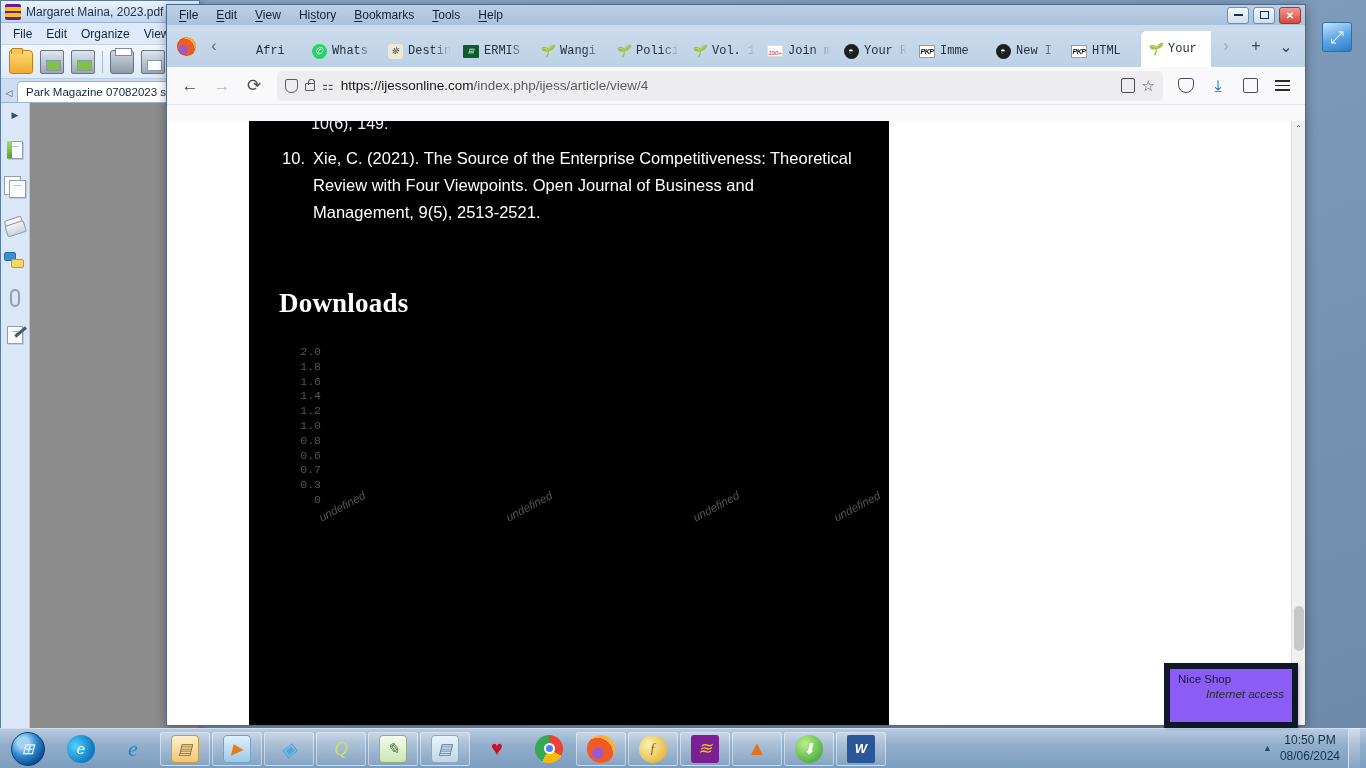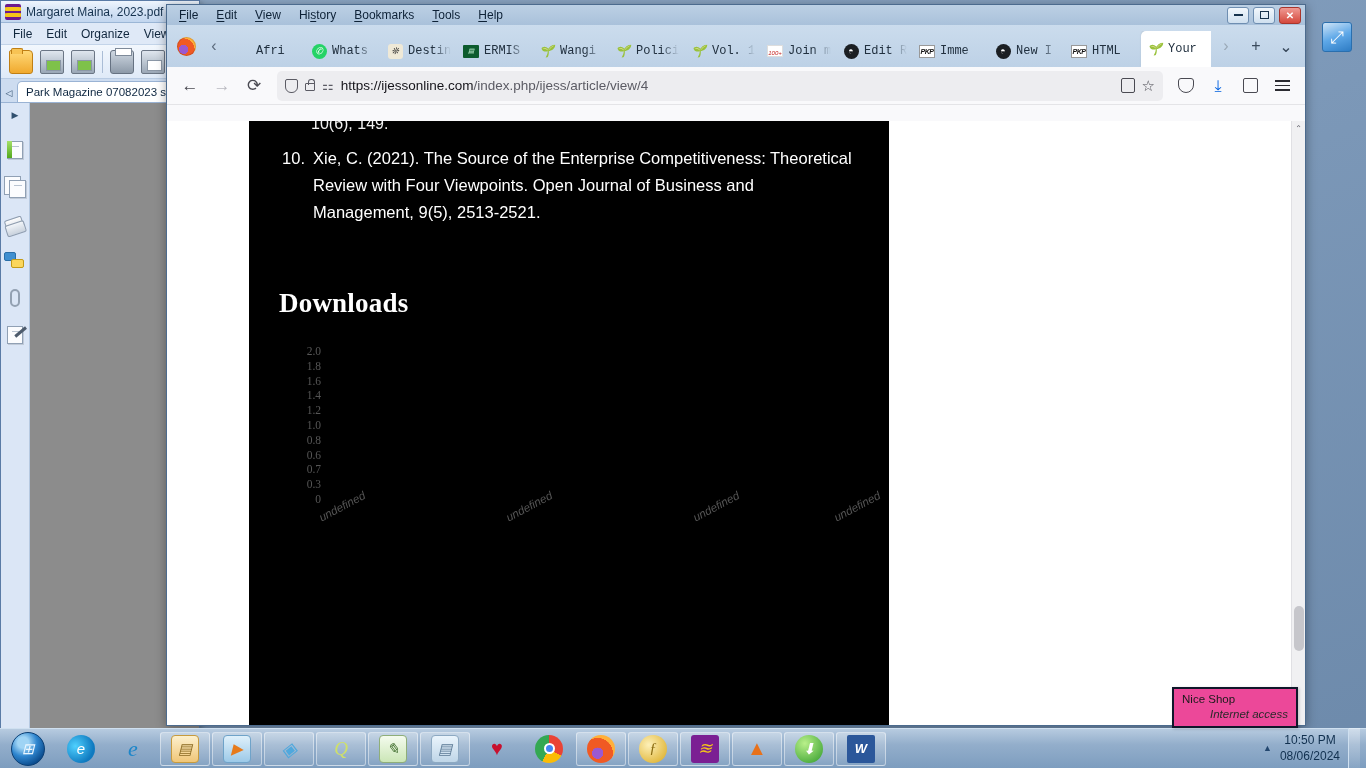--- a/index.html
+++ b/index.html
@@ -256,21 +256,21 @@
   }
   .chart {
     position: relative; height: 360px; margin-top: 26px;
   }
   .yaxis {
     position: absolute; left: 8px; top: 0; width: 34px;
     display: flex; flex-direction: column; gap: 0;
   }
   .yaxis div {
     height: 14.8px; font-size: 11.5px; color: #565656; text-align: right;
-    font-family: Liberation Serif, serif;
+    font-family: Liberation Mono, monospace;
   }
   .xaxis { position: absolute; left: 20px; right: 0; top: 168px; height: 60px; }
   .xaxis span {
     position: absolute; font-size: 11.5px; color: #555; font-style: italic;
     transform: rotate(-28deg); transform-origin: left top; white-space: nowrap;
   }
 
   .ff-scrollbar {
     width: 14px; background: #f0f0f2; border-left: 1px solid #e0e0e4;
     position: relative; display: flex; flex-direction: column; align-items: center;
@@ -304,21 +304,21 @@
   .tray {
     position: absolute; right: 0; bottom: 0; height: 40px; display: flex; align-items: center;
     gap: 8px; padding: 0 6px 0 10px;
   }
   .tray .caret { color: #23476f; font-size: 9px; }
   .clock { color: #11304f; font-size: 12px; line-height: 16px; text-align: center; }
   .show-desktop { width: 12px; height: 40px; background: linear-gradient(rgba(255,255,255,.35),rgba(255,255,255,.08)); border-left: 1px solid #cfe0f0; }
 
   .tooltip {
     position: absolute; right: 68px; bottom: 40px;
-    background: #ec4899; border: 2px solid #0f172a; padding: 3px 8px 4px;
+    background: #8b5cf6; border: 6px solid #0f172a; padding: 3px 8px 20px;
     font-size: 11.5px; color: #1b1b1b; line-height: 15px;
     box-shadow: 1px 1px 3px rgba(0,0,0,.2);
   }
   .tooltip em { font-style: italic; color: #2a2a2a; margin-left: 28px; }
 </style>
 </head>
 <body>
 
 <div id="root">
 
@@ -459,21 +459,21 @@
         <div class="tab">
           <span class="favicon">
               <i class="fav-gmail">100+</i>
             </span>
           <span class="label">Join m</span>
         </div>
         <div class="tab">
           <span class="favicon">
               <i class="fav-gh">◓</i>
             </span>
-          <span class="label">Edit R</span>
+          <span class="label">Your R</span>
         </div>
         <div class="tab">
           <span class="favicon">
               <i class="fav-pkp">PKP</i>
             </span>
           <span class="label">Imme</span>
         </div>
         <div class="tab">
           <span class="favicon">
               <i class="fav-gh">◓</i>

